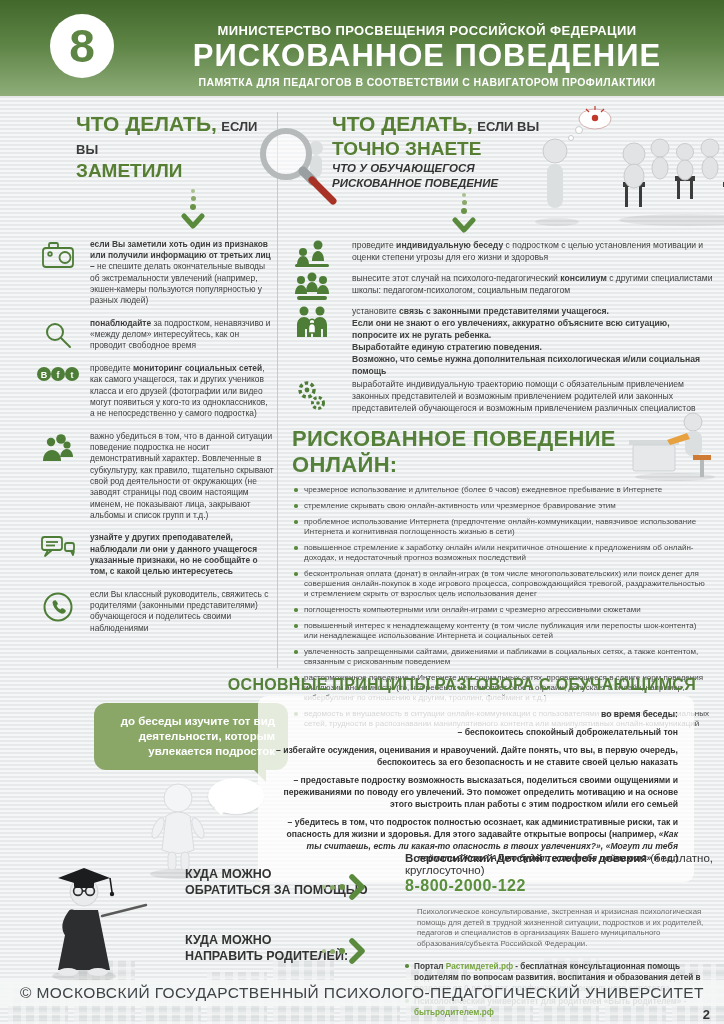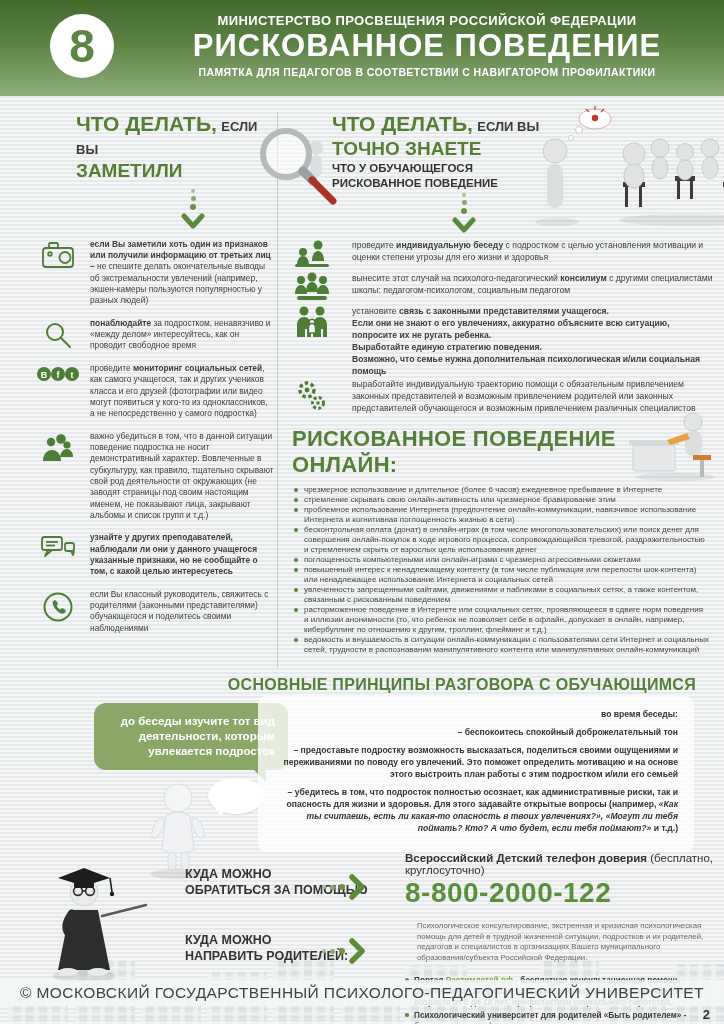--- a/index.html
+++ b/index.html
@@ -9,34 +9,34 @@
     background-image:repeating-linear-gradient(0deg, rgba(255,255,255,.45) 0 2px, rgba(219,222,224,.35) 2px 4px);}
   .b{font-weight:700;}
   .i{font-style:italic;}
   .link{color:#76a53f;font-weight:700;}
 
   
   .header{position:absolute;top:0;left:0;width:724px;height:96px;
     background:linear-gradient(180deg,#42682c 0%,#5c8244 45%,#8fae7a 100%);z-index:2;}
   .badge{position:absolute;left:50px;top:14px;width:64px;height:64px;border-radius:50%;
     background:#fff;color:#5d8544;font-size:46px;font-weight:700;line-height:64px;text-align:center;}
-  .header-text{margin-left:130px;text-align:center;padding-top:13px;color:#fff;}
+  .header-text{margin-left:130px;text-align:center;padding-top:23px;color:#fff;}
   .ministry{font-size:13px;font-weight:700;letter-spacing:.4px;}
   .main-title{font-size:31px;font-weight:700;letter-spacing:1px;line-height:1.15;}
   .subtitle{font-size:10.5px;font-weight:700;letter-spacing:.4px;margin-top:2px;}
 
   
   .colL{position:absolute;left:36px;top:110px;width:238px;z-index:1;}
   .colR{position:absolute;left:292px;top:110px;width:424px;z-index:1;}
   .divider{position:absolute;left:277px;top:112px;width:1px;height:556px;background:#c6cacb;z-index:1;}
 
   .t-accent1{color:#567f33;font-size:21px;font-weight:800;}
   .t-small{color:#3b3b3b;font-size:13px;font-weight:700;}
   .t-accent2{color:#567f33;font-size:19px;font-weight:800;display:block;line-height:1.2;}
-  .t-rest{font-size:11.5px;font-weight:700;color:#333;line-height:1.3;display:block;}
+  .t-rest{font-size:11.5px;font-weight:700;color:#333;line-height:1.3;display:block;font-style:italic;}
   .col-title{position:relative;line-height:1.35;margin-left:40px;}
   .colL .col-title{width:185px;}
   .colR .col-title{width:215px;}
 
   .illo-mag{position:absolute;left:180px;top:12px;}
   .illo-meet{position:absolute;left:195px;top:-4px;}
   .illo-laptop{position:absolute;right:-4px;top:300px;}
 
   .varrow{display:flex;flex-direction:column;align-items:center;gap:3px;width:24px;margin:6px 0 10px 145px;}
   .colR .varrow{margin-left:160px;margin-top:2px;margin-bottom:6px;}
@@ -48,21 +48,21 @@
   .item{display:flex;gap:10px;margin-bottom:11px;}
   .item .icn{flex:0 0 44px;display:flex;justify-content:center;align-items:flex-start;padding-top:2px;}
   .itxt{font-size:8.4px;line-height:1.35;color:#3e3e3e;margin:0;}
 
   .ritem{display:flex;gap:20px;margin-bottom:1px;}
   .ritem .icn{flex:0 0 40px;display:flex;justify-content:center;align-items:flex-start;}
   .rtxt{font-size:8.6px;line-height:1.4;color:#3e3e3e;margin:0;}
 
   .online-heading{color:#55803a;font-size:22px;font-weight:800;margin:12px 0 7px;letter-spacing:.3px;}
   .online-list{list-style:none;margin:0;padding:0 6px 0 12px;width:405px;}
-  .online-list li{font-size:8px;color:#474747;line-height:1.25;margin-bottom:0;position:relative;}
+  .online-list li{font-size:8px;color:#474747;line-height:1.25;margin-bottom:6px;position:relative;}
   .online-list li::before{content:"";position:absolute;left:-10px;top:3px;width:3.5px;height:3.5px;border-radius:50%;background:#5a8a3c;}
 
   
   .principles{position:absolute;left:36px;top:676px;width:660px;z-index:1;text-align:right;}
   .p-heading{color:#55803a;font-size:16px;font-weight:800;letter-spacing:.3px;}
   .bubble{position:absolute;left:58px;top:27px;width:168px;background:#8aa768;border-radius:12px;
     color:#fff;font-weight:700;font-size:11.5px;line-height:1.3;padding:11px 13px;}
   .bubble::after{content:"";position:absolute;right:22px;bottom:-12px;border:8px solid transparent;
     border-top-color:#8aa768;border-right-color:#8aa768;}
   .talking-fig{position:absolute;left:90px;top:100px;}
@@ -79,21 +79,21 @@
   .grad{position:absolute;left:28px;top:0;}
   .where{position:absolute;left:185px;font-size:12.5px;font-weight:700;color:#333;line-height:1.3;}
   .where1{top:14px;}
   .where2{top:80px;}
   .harrow{position:absolute;display:flex;align-items:center;gap:4px;}
   .ha1{left:322px;top:22px;}
   .ha2{left:322px;top:86px;}
   .helpblock{position:absolute;left:405px;top:0;width:312px;}
   .h-title{font-size:11.5px;color:#333;}
   .h-title .tt{font-weight:700;}
-  .phone{font-size:28px;color:#5a8f3c;font-weight:800;margin:1px 0 2px;letter-spacing:.5px;}
+  .phone{font-size:16px;color:#5a8f3c;font-weight:800;margin:1px 0 2px;letter-spacing:.5px;}
   .h-desc{font-size:7.8px;color:#6a6a6a;line-height:1.35;margin:12px;}
   .res-list{list-style:none;margin:5px 0 0;padding:0;}
   .res-list li{font-size:8.2px;line-height:1.35;color:#3c3c3c;position:relative;padding-left:9px;margin-bottom:2px;}
   .res-list li::before{content:"";position:absolute;left:0;top:3px;width:3.5px;height:3.5px;border-radius:50%;background:#5a8a3c;}
 
   
   .buildings{position:absolute;left:0;bottom:0;width:724px;height:72px;display:flex;align-items:flex-end;gap:6px;
     padding:0 8px;z-index:0;overflow:hidden;}
   .bld{background:#d6dadb;opacity:.6;width:62px;
     background-image:repeating-linear-gradient(0deg, rgba(255,255,255,.55) 0 3px, transparent 3px 9px),
@@ -349,20 +349,21 @@
         <rect x="60" y="21" width="17" height="25" rx="7" fill="#dcdfe0"></rect>
         <polygon points="42,30 62,23 65,29 45,35" fill="#e8a13f"></polygon>
         <rect x="68" y="45" width="18" height="5" fill="#cf7b33"></rect>
         <rect x="75" y="50" width="4" height="17" fill="#b5b9ba"></rect>
       </svg>
     </div>
     <ul class="online-list">
       <li>чрезмерное использование и длительное (более 6 часов) ежедневное пребывание в Интернете</li>
       <li>стремление скрывать свою онлайн-активность или чрезмерное бравирование этим</li>
       <li>проблемное использование Интернета (предпочтение онлайн-коммуникации, навязчивое использование Интернета и когнитивная поглощенность жизнью в сети)</li>
+      <li>повышенное стремление к заработку онлайн и/или некритичное отношение к предложениям об онлайн-доходах, и недостаточный прогноз возможных последствий</li>
       <li>бесконтрольная оплата (донат) в онлайн-играх (в том числе многопользовательских) или поиск денег для совершения онлайн-покупок в ходе игрового процесса, сопровождающийся тревогой, раздражительностью и стремлением скрыть от взрослых цель использования денег</li>
       <li>поглощенность компьютерными или онлайн-играми с чрезмерно агрессивными сюжетами</li>
       <li>повышенный интерес к ненадлежащему контенту (в том числе публикация или перепосты шок-контента) или ненадлежащее использование Интернета и социальных сетей</li>
       <li>увлеченность запрещенными сайтами, движениями и пабликами в социальных сетях, а также контентом, связанным с рискованным поведением</li>
       <li>расторможенное поведение в Интернете или социальных сетях, проявляющееся в сдвиге норм поведения и иллюзии анонимности (то, что ребенок не позволяет себе в офлайн, допускает в онлайн, например, кибербуллинг по отношению к другим, троллинг, флейминг и т.д.)</li>
       <li>ведомость и внушаемость в ситуации онлайн-коммуникации с пользователями сети Интернет и социальных сетей, трудности в распознавании манипулятивного контента или манипулятивных онлайн-коммуникаций</li>
     </ul>
   </div>
 
   <div class="principles">
@@ -376,20 +377,21 @@
         <ellipse cx="32" cy="52" rx="4.5" ry="11" fill="#f0f1f2" stroke="#dadde0" transform="rotate(24 32 52)"></ellipse>
         <ellipse cx="72" cy="52" rx="4.5" ry="11" fill="#f0f1f2" stroke="#dadde0" transform="rotate(-24 72 52)"></ellipse>
         <rect x="42" y="76" width="8" height="18" rx="4" fill="#eceeef" stroke="#dadde0"></rect>
         <rect x="55" y="76" width="8" height="18" rx="4" fill="#eceeef" stroke="#dadde0"></rect>
       </svg>
     </div>
     <div class="white-bubble"></div>
     <div class="talk-box">
       <p class="talk-lead">во время беседы:</p>
       <p><span class="b">– беспокоитесь спокойный доброжелательный тон</span></p>
+      <p><span class="b">– избегайте осуждения, оценивания и нравоучений. Дайте понять, что вы, в первую очередь, беспокоитесь за его безопасность и не ставите своей целью наказать</span></p>
       <p><span class="b">– предоставьте подростку возможность высказаться, поделиться своими ощущениями и переживаниями по поводу его увлечений. Это поможет определить мотивацию и на основе этого выстроить план работы с этим подростком и/или его семьей</span></p>
       <p><span class="b">– убедитесь в том, что подросток полностью осознает, как административные риски, так и опасность для жизни и здоровья. Для этого задавайте открытые вопросы (например, </span><span class="b i">«Как ты считаешь, есть ли какая-то опасность в твоих увлечениях?», «Могут ли тебя поймать? Кто? А что будет, если тебя поймают?»</span><span class="b"> и т.д.)</span></p>
     </div>
   </div>
 
   <div class="bottom">
     <div class="grad">
       <svg width="125" height="132" viewBox="0 0 125 132">
         <ellipse cx="56" cy="124" rx="32" ry="6" fill="rgba(0,0,0,.09)"></ellipse>
         <path d="M42 58 L30 118 L82 118 L70 58 Z" fill="#2d2e2f"></path>

